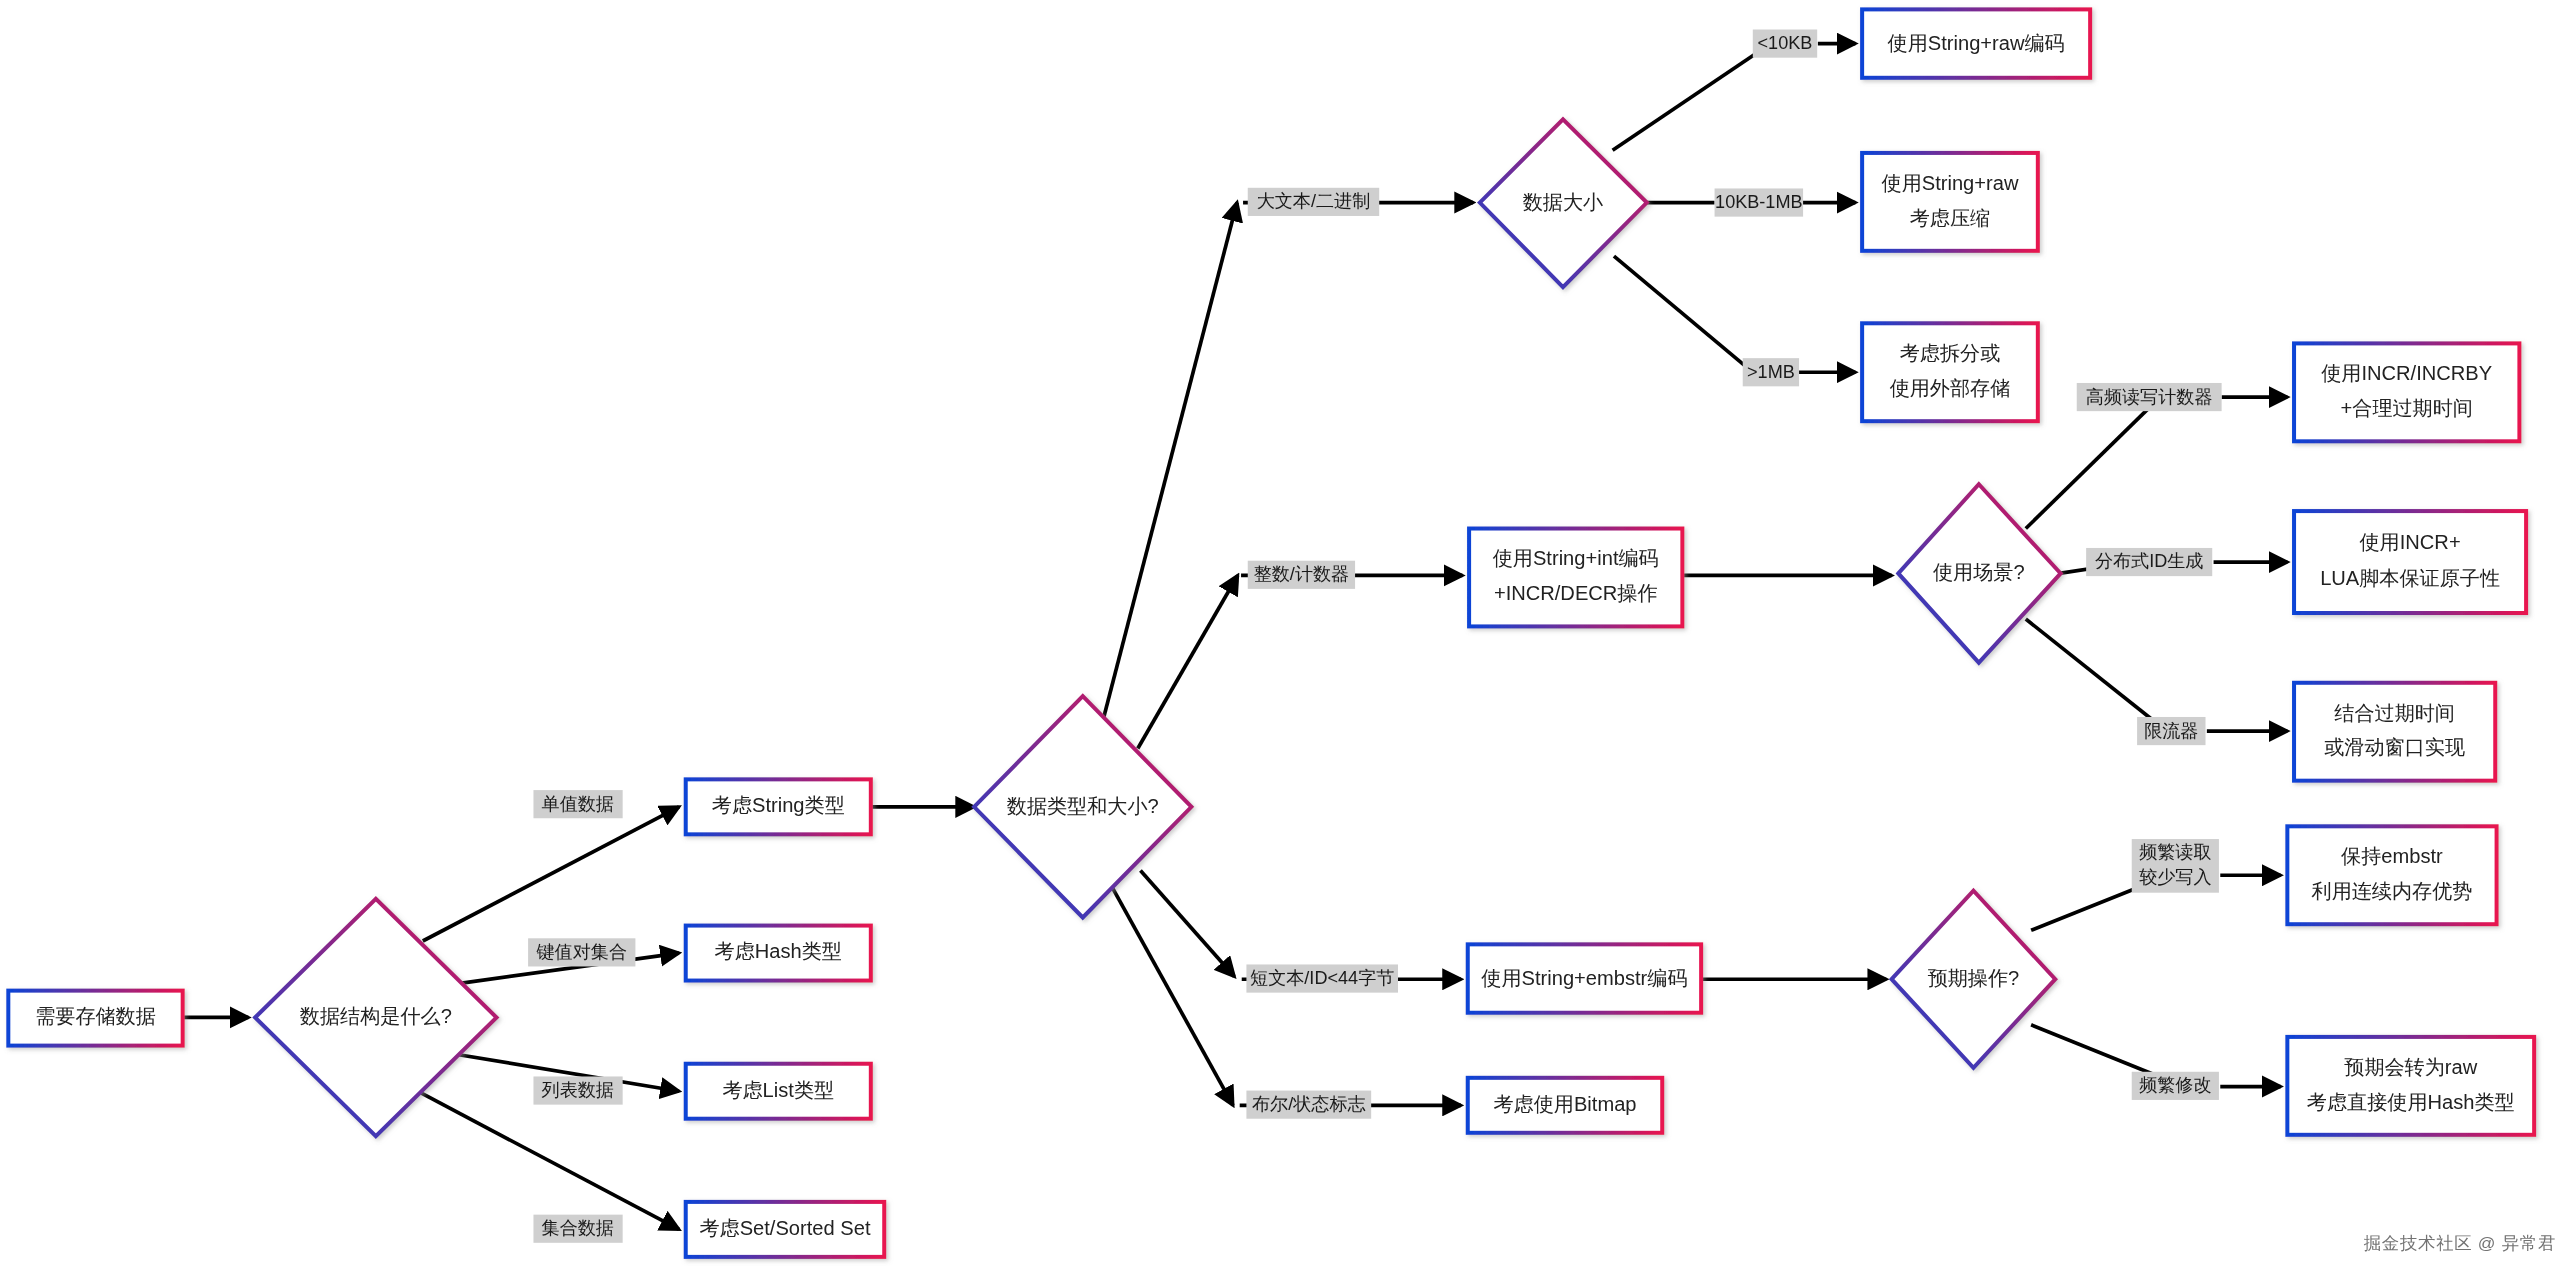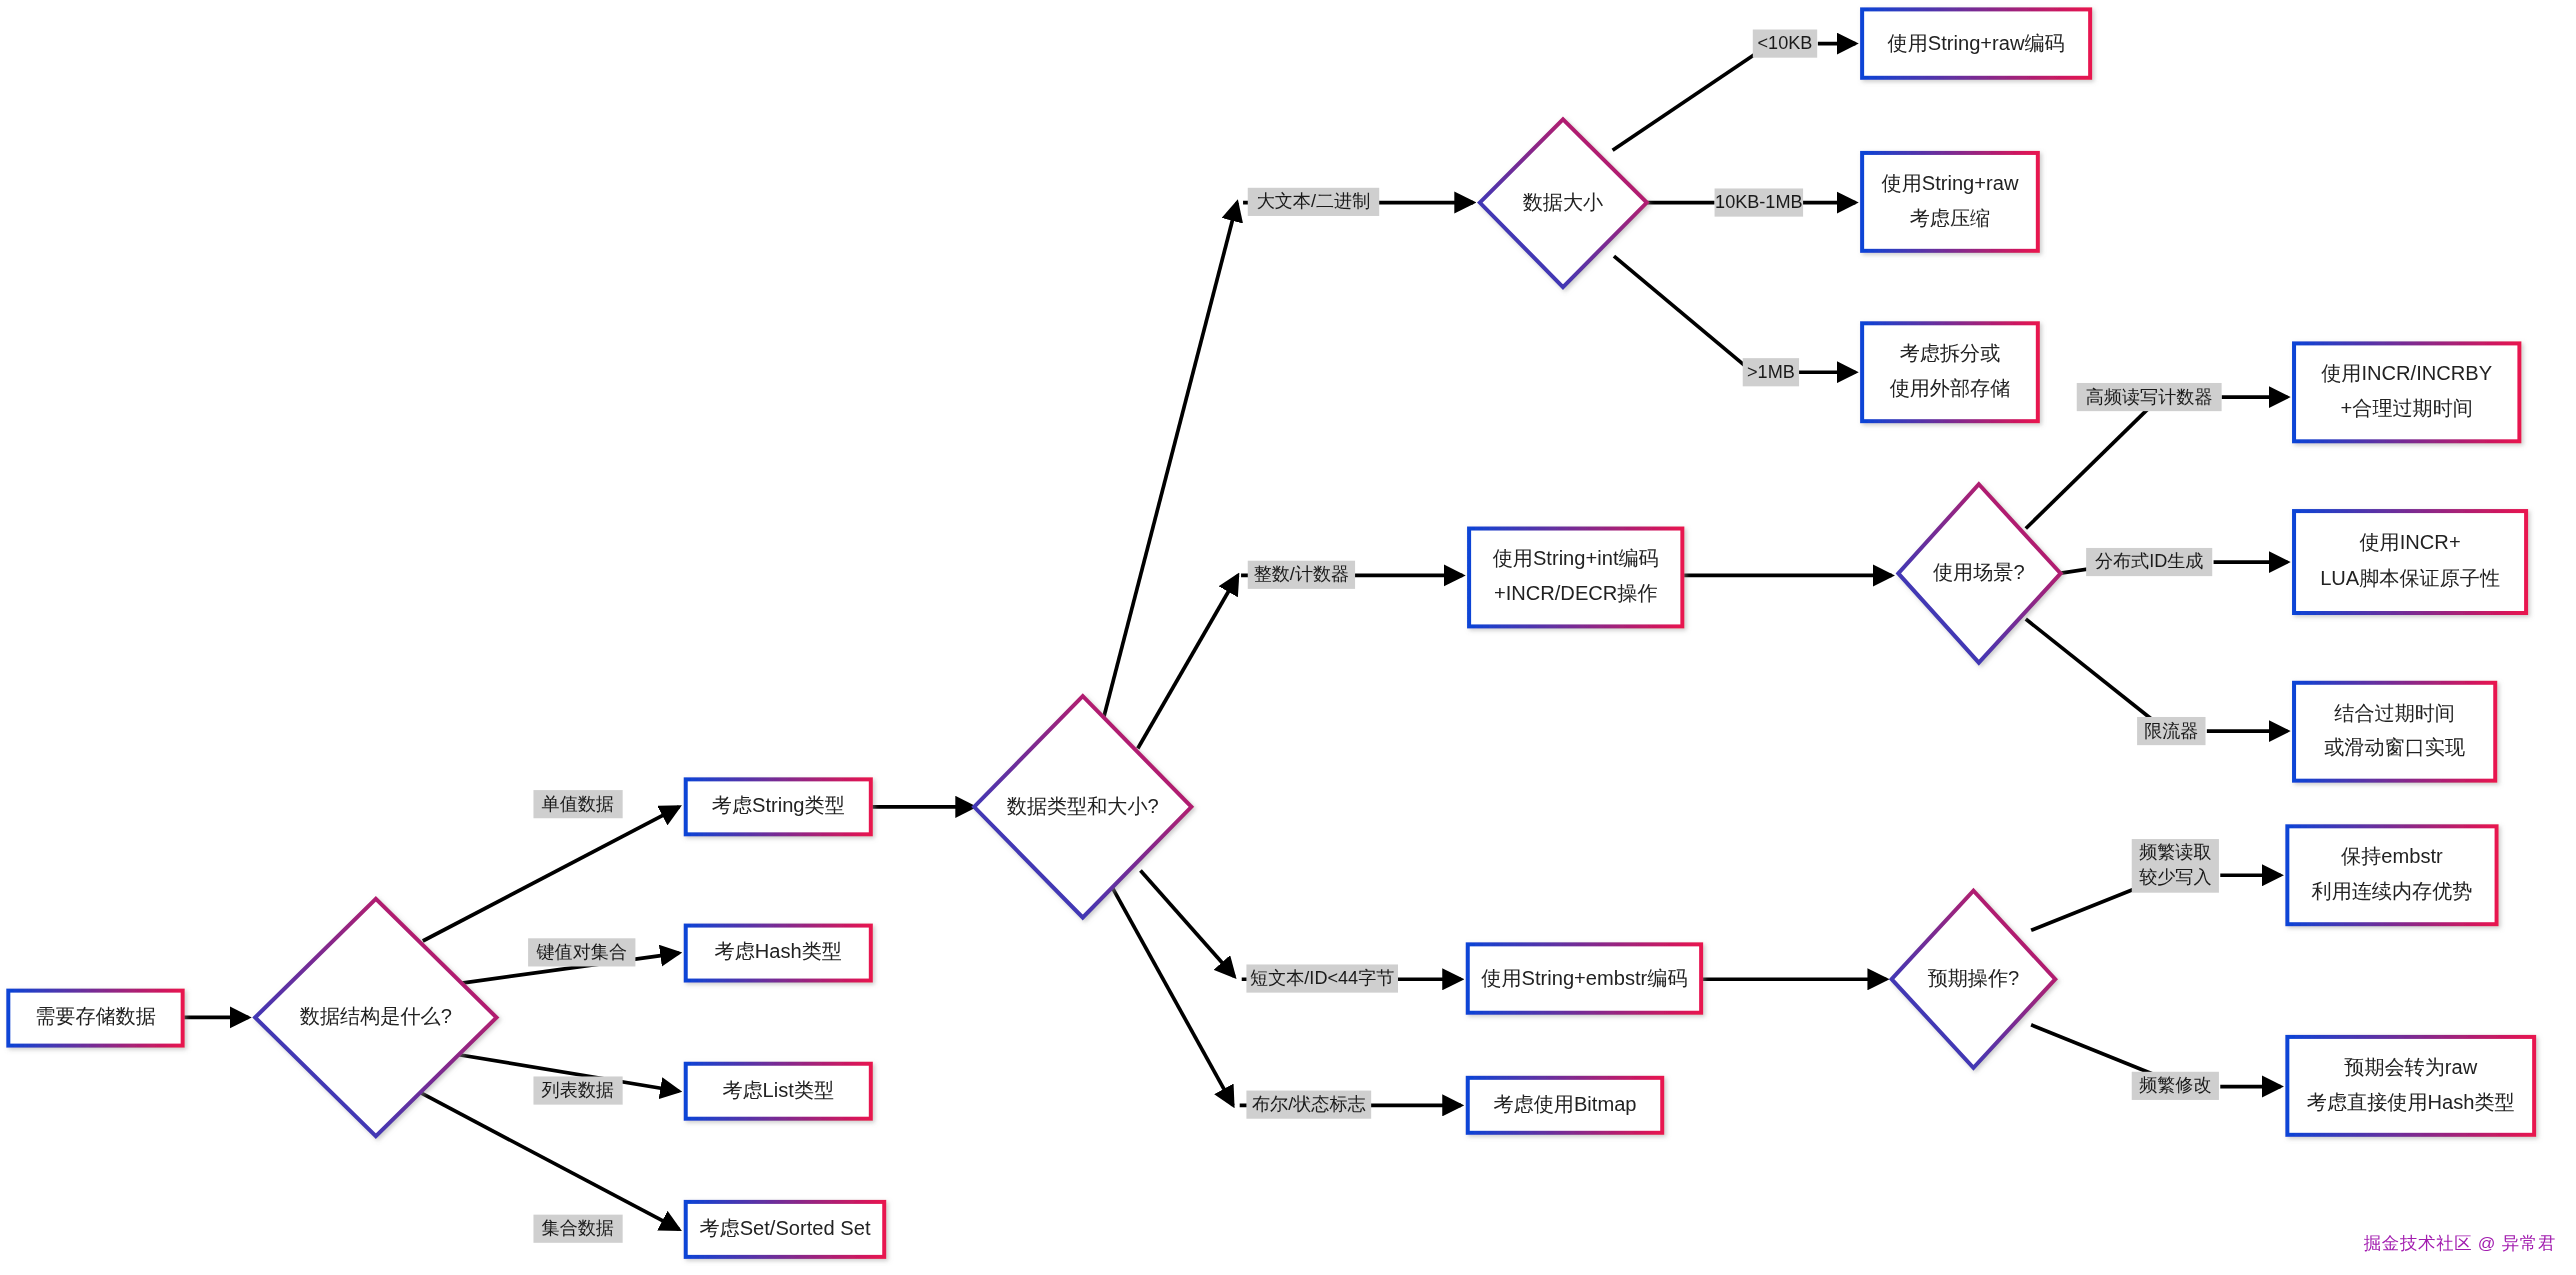--- a/index.html
+++ b/index.html
@@ -53,21 +53,21 @@
   .diamond-shape {
     fill: #ffffff;
     stroke-width: 6;
   }
   .watermark {
     position: absolute;
     right: 20px;
     bottom: 20px;
     font-family: "Liberation Sans", "DejaVu Sans", sans-serif;
     font-size: 17.4px;
-    color: #a21caf;
+    color: #737373;
     letter-spacing: 0.7px;
     user-select: none;
     pointer-events: none;
   }
 </style>
 </head>
 <body>
 
 <div id="canvas">
 

